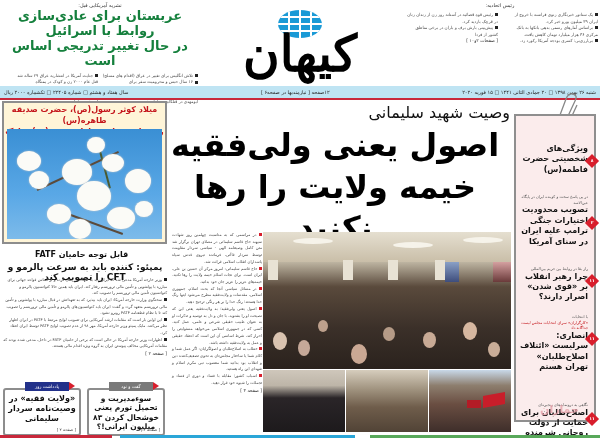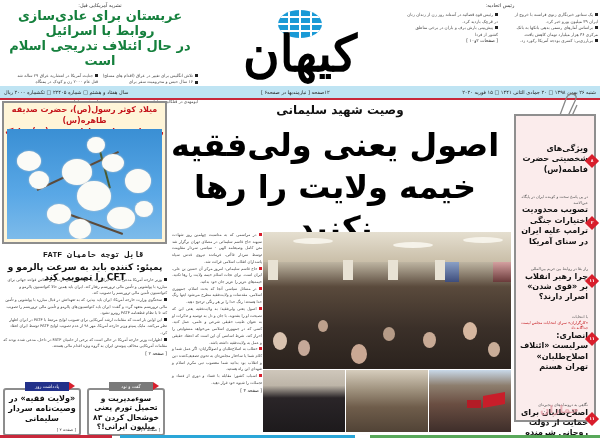--- a/index.html
+++ b/index.html
@@ -25,33 +25,33 @@
   .redline { left: 0; top: 98px; width: 600px; height: 2px; background: #c9283b; }
 
   
   .greet { left: 2px; top: 101px; width: 165px; height: 143px; border: 2px solid #8d8d8d; background: #fff5d8; }
   .greet-text { color: #c4161c; font-weight: bold; font-size: 8px; text-align: center; line-height: 1.35; padding-top: 2px; }
   .greet-photo { position: absolute; left: 3px; top: 26px; right: 3px; bottom: 3px; background: linear-gradient(180deg, #3a8fd4 0%, #5aa8e6 60%, #7dbbea 100%); overflow: hidden; }
   .blossom { position: absolute; border-radius: 50%; background: #fbfbf7; box-shadow: 0 0 2px #ccc; }
   .branch { position: absolute; background: #5b4a3a; height: 2px; transform-origin: left center; }
 
   
-  .fatf-k { left: 12px; top: 250px; width: 163px; font-size: 8px; font-weight: bold; text-align: center; color: #111; font-family: Liberation Mono, monospace; }
+  .fatf-k { left: 0; top: 250px; width: 163px; font-size: 8px; font-weight: bold; text-align: center; color: #111; }
   .fatf-h { left: 2px; top: 262px; width: 166px; font-size: 9px; font-weight: bold; text-align: center; color: #111; }
   .fatf-body { left: 3px; top: 277px; width: 164px; height: 88px; }
 
   
   .sbox { border: 2px solid #8d8d8d; border-radius: 3px; background: #fff; top: 388px; height: 48px; width: 78px; }
   .sbox-tag { position: absolute; top: -8px; height: 9px; color: #fff; font-size: 4.5px; display: flex; align-items: center; justify-content: center; }
   .sbox-tag .tip { position: absolute; right: -6px; top: 0; width: 0; height: 0; border-top: 4.5px solid transparent; border-bottom: 4.5px solid transparent; border-left: 6px solid #d81e2c; }
   .sbox-title { font-weight: bold; font-size: 8px; text-align: center; line-height: 1.25; padding-top: 4px; color: #111; }
   .sbox-ref { position: absolute; right: 3px; bottom: 2px; font-size: 4px; color: #333; }
 
   
-  .supertitle { left: 170px; top: 103px; width: 340px; text-align: center; font-size: 12px; font-weight: bold; color: #111; }
+  .supertitle { left: 170px; top: 103px; width: 340px; font-size: 16px; font-weight: normal; color: #111; }
   .main-h { left: 160px; top: 125px; width: 350px; text-align: center; font-family: "DejaVu Sans", sans-serif; font-size: 32px; font-weight: bold; line-height: 1.3; color: #000; letter-spacing: -0.5px; }
 
   .col-text { left: 172px; top: 232px; width: 90px; height: 200px; }
   .col-text .hl { display: inline-block; width: 3px; height: 3px; background: #d81e2c; }
 
   .photo-main { left: 263px; top: 232px; width: 248px; height: 137px; background: linear-gradient(180deg, #d9d2c2 0%, #bdb4a1 22%, #5a4a3c 40%, #3b3029 70%, #2a221d 100%); overflow: hidden; }
   .photo-ceiling { position: absolute; left: 0; right: 0; top: 0; height: 30px; background: linear-gradient(180deg, #e5dfd0, #c9bea8); }
   .ceil-light { position: absolute; height: 6px; border-radius: 50%; background: #f6f3ea; }
   .pillar { position: absolute; top: 28px; width: 10px; height: 20px; background: #e8e2d4; }
   .poster { position: absolute; top: 30px; width: 14px; height: 20px; }
@@ -75,21 +75,21 @@
 
   .bottom-rule { left: 0; top: 435px; height: 3px; }
 </style>
 </head>
 <body>
 
 <div class="abs" style="left:2px; top:2px; width:196px; height:82px;">
   <div class="kicker" style="font-size:5px;">نشریه آمریکایی فیل:</div>
   <div class="headline-top" style="font-size:13px; margin-top:1px;">
     <div>عربستان برای عادی‌سازی روابط با اسرائیل</div>
-    <div>در حال ائتلاف تدریجی اسلام است</div>
+    <div>در حال تغییر تدریجی اساس است</div>
   </div>
   <div style="display:flex; gap:4px; margin-top:4px;">
     <div class="bullets" style="flex:1;">
       <div><span class="sq"></span><span>تلاش انگلیس برای تغییر در عراق (اقدام های مسلح)</span></div>
       <div><span class="sq"></span><span>۱۶ سال حبس و محرومیت سفر برای</span></div>
       <div><span>کوچکترین پسر رئیس سابق عربستان</span></div>
       <div><span class="sq"></span><span>ابراز ارادت هزاران عراقی به حاج قاسم و</span></div>
       <div><span>ابومهدی در قتلگاه سرداران شهید.</span></div>
     </div>
     <div class="bullets" style="flex:1;">

